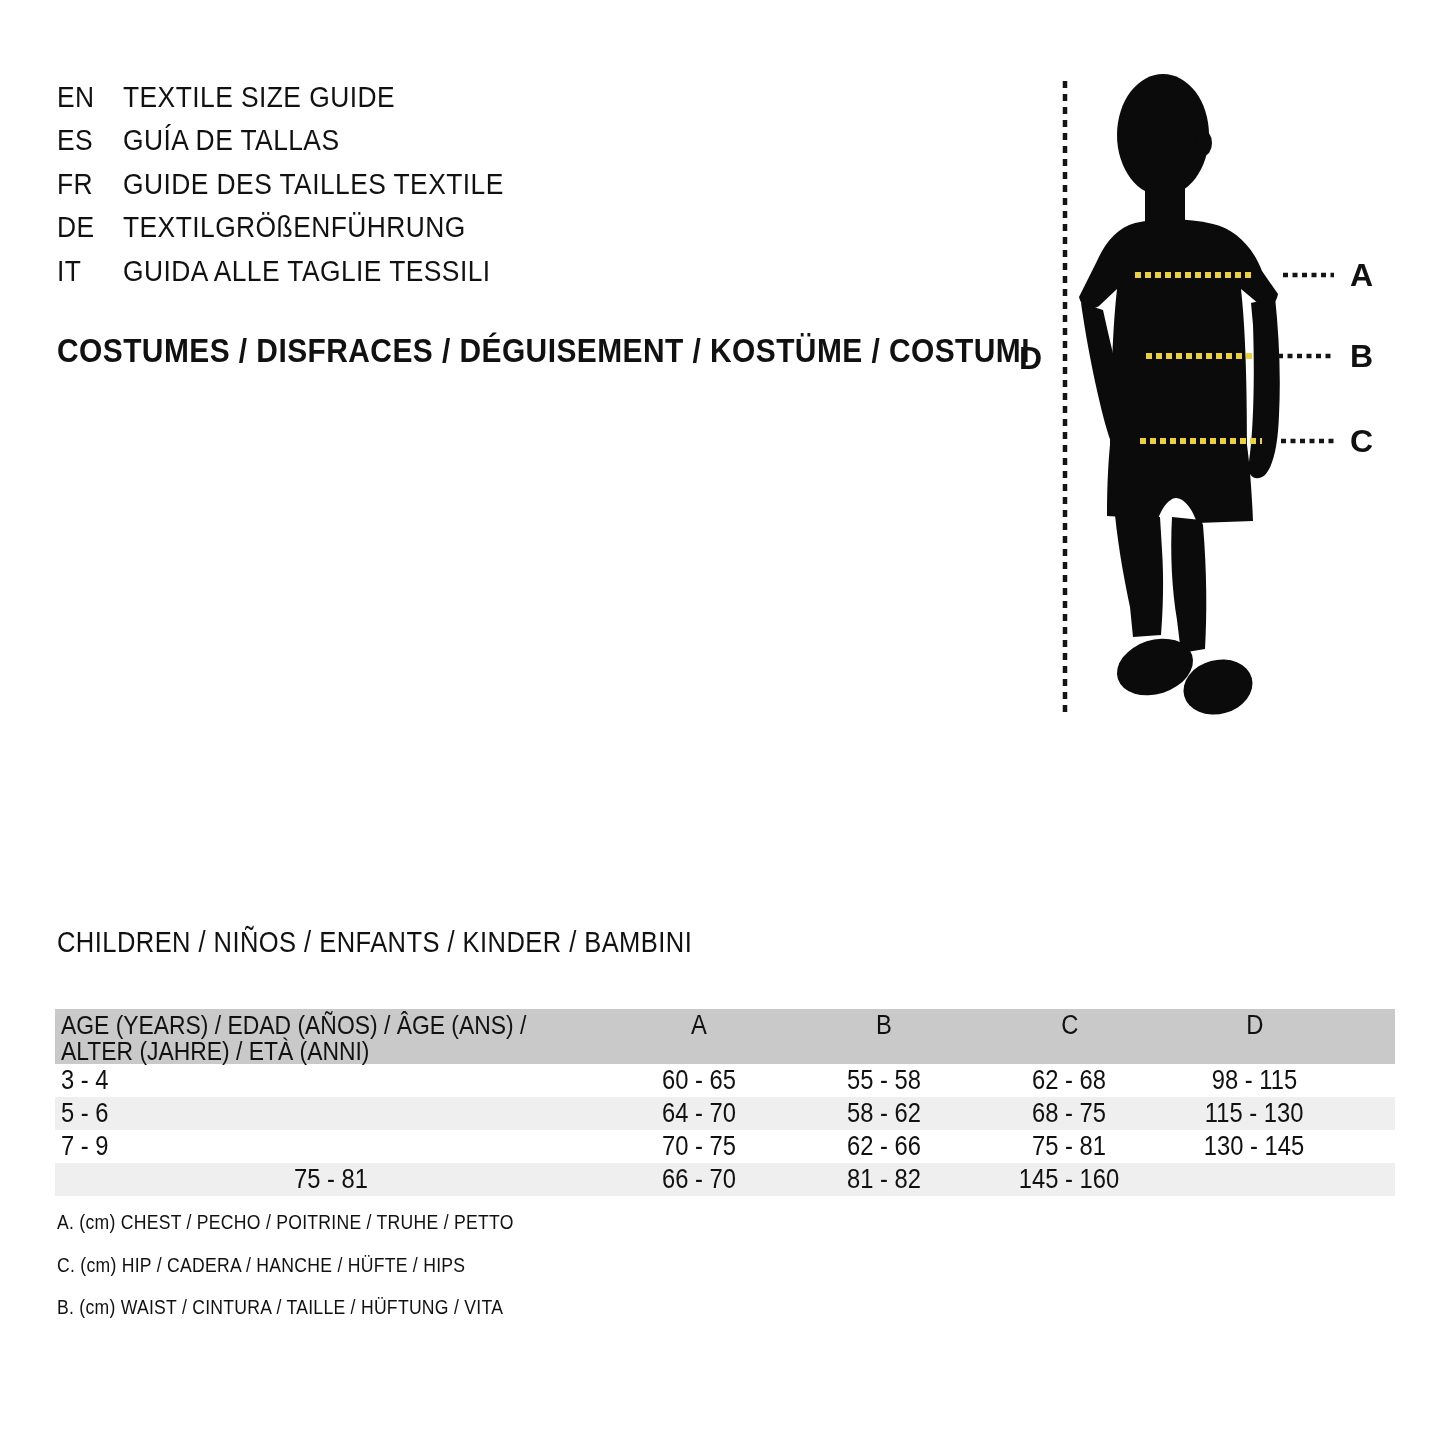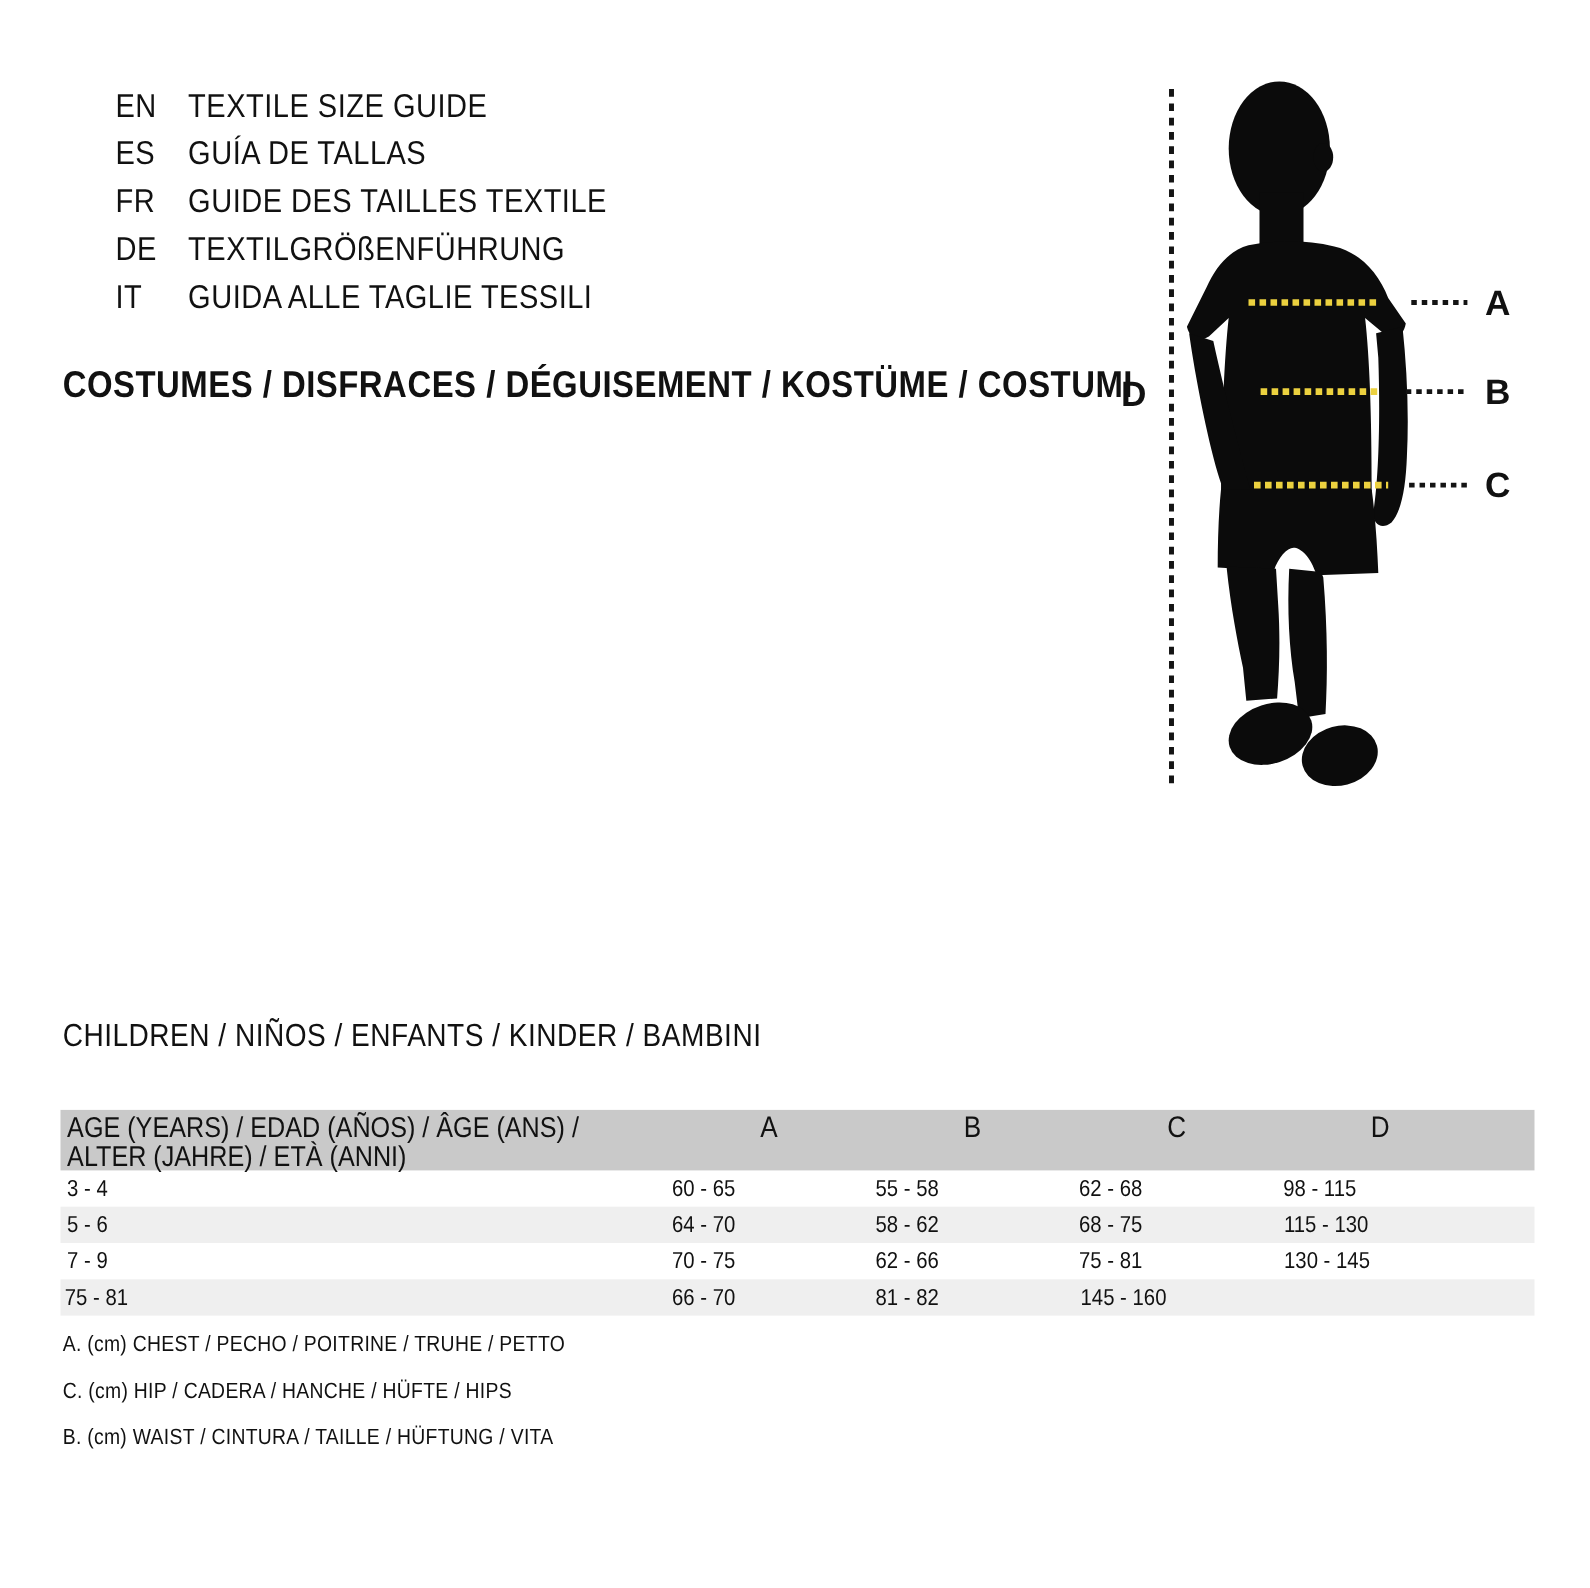--- a/index.html
+++ b/index.html
@@ -13,43 +13,43 @@
   }
   .abs { position: absolute; }
 
   
   .cx  { display: inline-block; transform: scaleX(0.88); transform-origin: 0 50%; white-space: nowrap; }
   .cxc { display: inline-block; transform: scaleX(0.88); transform-origin: 50% 50%; white-space: nowrap; }
 
   
   .lang-list { left: 57px; top: 75px; }
   .lang-row { height: 43.5px; display: flex; align-items: center; font-size: 30px; letter-spacing: 0.5px; }
-  .lang-code { width: 66px; flex: 0 0 66px; margin-left: 48px; }
+  .lang-code { width: 66px; flex: 0 0 66px; }
 
   
   .costumes-title { left: 57px; top: 331px; font-size: 34px; font-weight: bold; letter-spacing: 0.5px; text-decoration: underline; }
   .children-title { left: 57px; top: 926px; font-size: 29px; letter-spacing: 0.5px; }
 
   
   .figure-svg { left: 1000px; top: 60px; }
   .figure-svg text {
     font-family: "Liberation Sans", "DejaVu Sans", sans-serif;
     font-weight: bold; font-size: 32px; fill: #111111;
   }
 
   
   .size-table { left: 55px; top: 970px; width: 1340px; }
   .tgrid { display: grid; grid-template-columns: 552px 185px 185px 185px 185px 1fr; }
   .thead { background: #c9c9c9; height: 55px; margin-top: 39px; }
   .age-head { padding: 3px 0 0 6px; font-size: 26px; line-height: 26px; }
   .col-head { text-align: center; font-size: 27px; padding-top: 1px; }
-  .trow { height: 33px; align-items: center; font-size: 21px; }
+  .trow { height: 33px; align-items: center; font-size: 27px; }
   .trow.alt { background: #efefef; }
   .age-cell { padding-left: 6px; }
-  .num-cell { }
+  .num-cell { text-align: center; }
 
   
   .legend { left: 57px; top: 1201px; }
   .legend-line { height: 42.8px; display: flex; align-items: center; font-size: 20px; letter-spacing: 0.3px; }
 </style>
 </head>
 <body>
 
 <div class="abs lang-list">
   <div class="lang-row">

